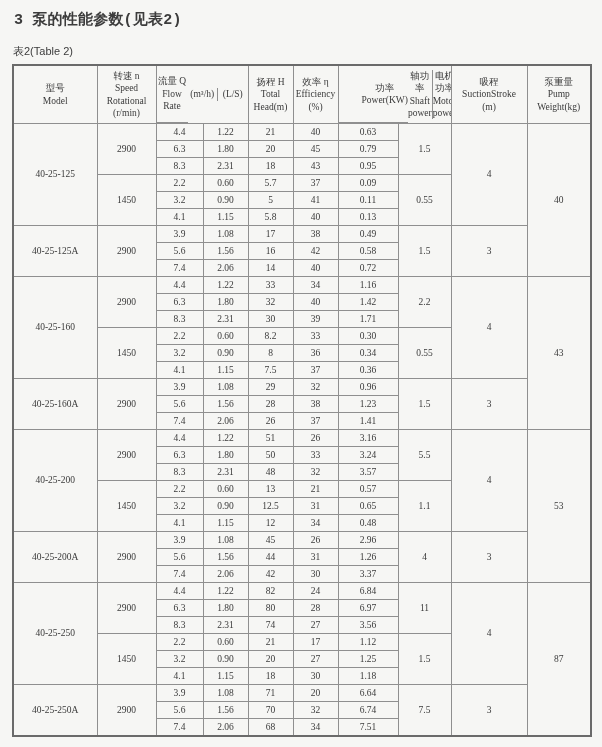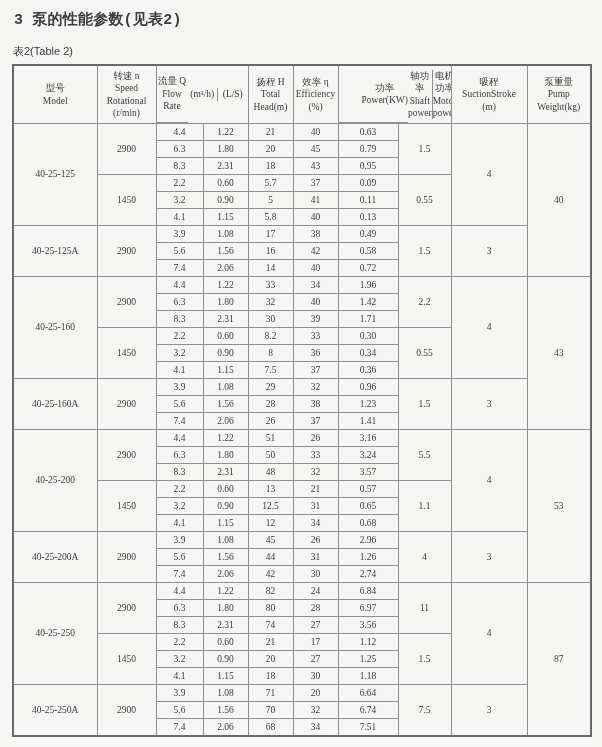--- a/index.html
+++ b/index.html
@@ -195,21 +195,21 @@
           <td>40</td>
           <td>0.72</td>
         </tr>
         <tr>
           <td rowspan="6">40-25-160</td>
           <td rowspan="3">2900</td>
           <td>4.4</td>
           <td>1.22</td>
           <td>33</td>
           <td>34</td>
-          <td>1.96</td>
+          <td>1.16</td>
           <td rowspan="3">2.2</td>
           <td rowspan="6">4</td>
           <td rowspan="9">43</td>
         </tr>
         <tr>
           <td>6.3</td>
           <td>1.80</td>
           <td>32</td>
           <td>40</td>
           <td>1.42</td>
@@ -309,21 +309,21 @@
           <td>0.90</td>
           <td>12.5</td>
           <td>31</td>
           <td>0.65</td>
         </tr>
         <tr>
           <td>4.1</td>
           <td>1.15</td>
           <td>12</td>
           <td>34</td>
-          <td>0.68</td>
+          <td>0.48</td>
         </tr>
         <tr>
           <td rowspan="3">40-25-200A</td>
           <td rowspan="3">2900</td>
           <td>3.9</td>
           <td>1.08</td>
           <td>45</td>
           <td>26</td>
           <td>2.96</td>
           <td rowspan="3">4</td>
@@ -334,21 +334,21 @@
           <td>1.56</td>
           <td>44</td>
           <td>31</td>
           <td>1.26</td>
         </tr>
         <tr>
           <td>7.4</td>
           <td>2.06</td>
           <td>42</td>
           <td>30</td>
-          <td>2.74</td>
+          <td>3.37</td>
         </tr>
         <tr>
           <td rowspan="6">40-25-250</td>
           <td rowspan="3">2900</td>
           <td>4.4</td>
           <td>1.22</td>
           <td>82</td>
           <td>24</td>
           <td>6.84</td>
           <td rowspan="3">11</td>

